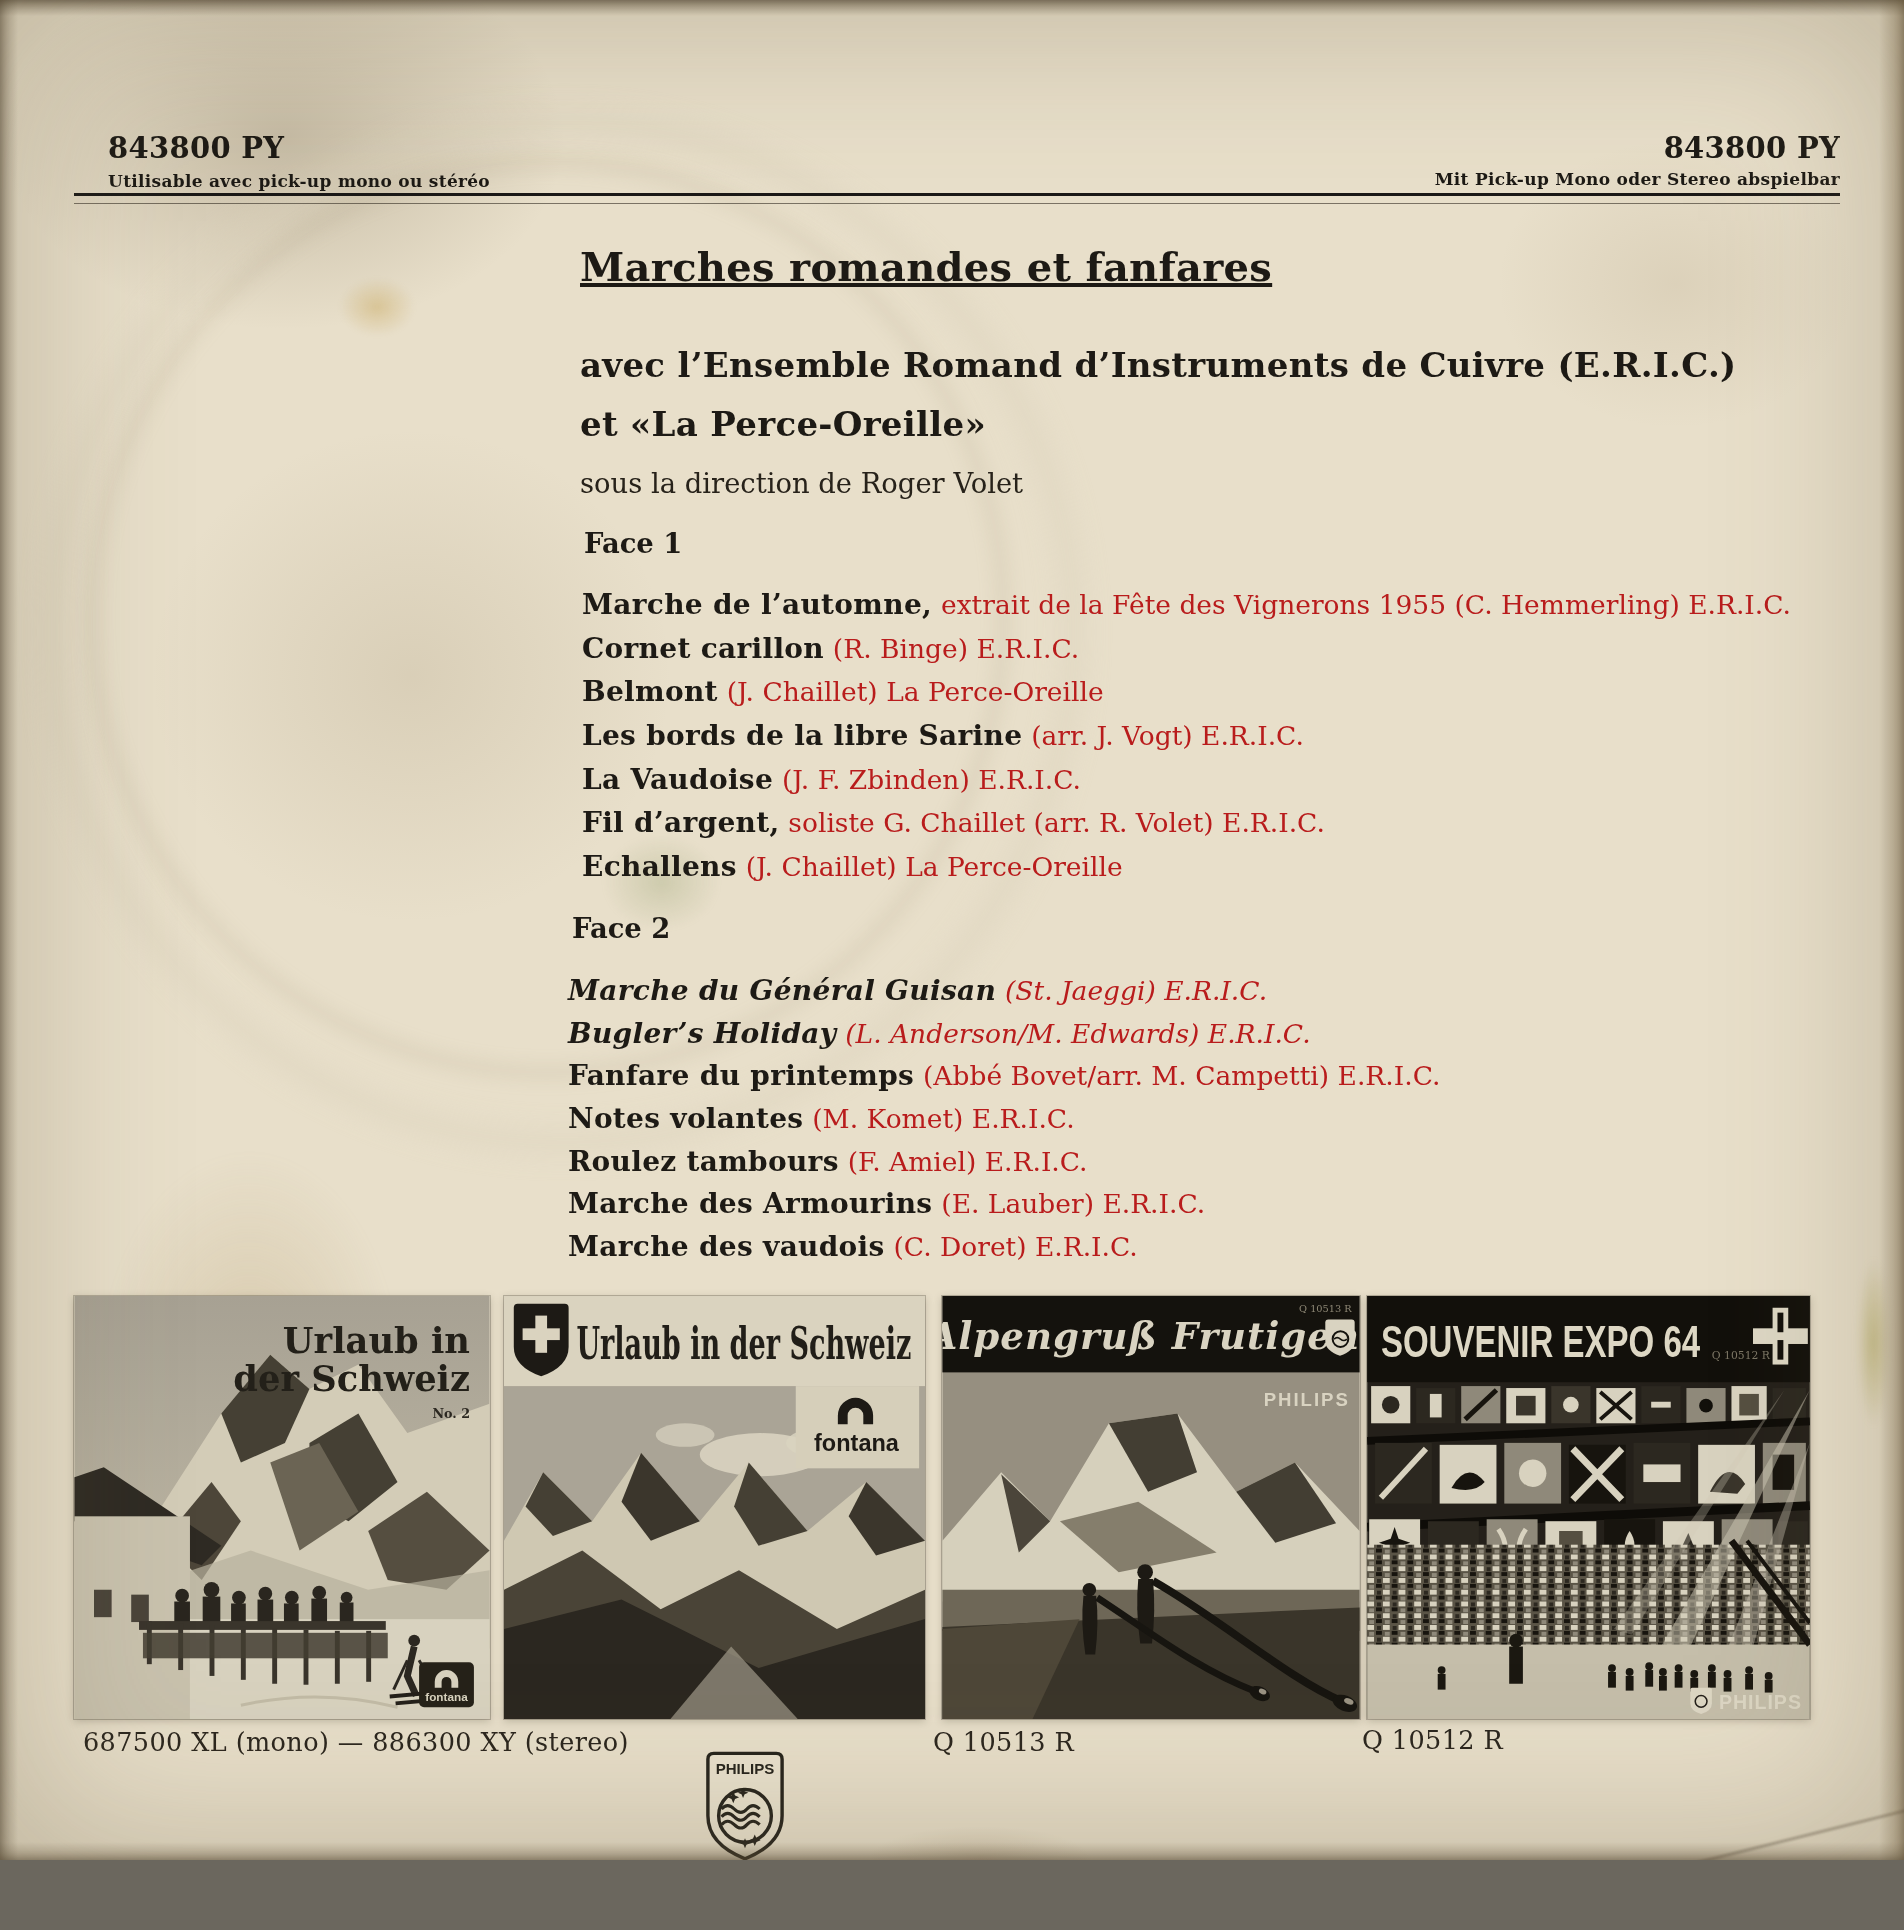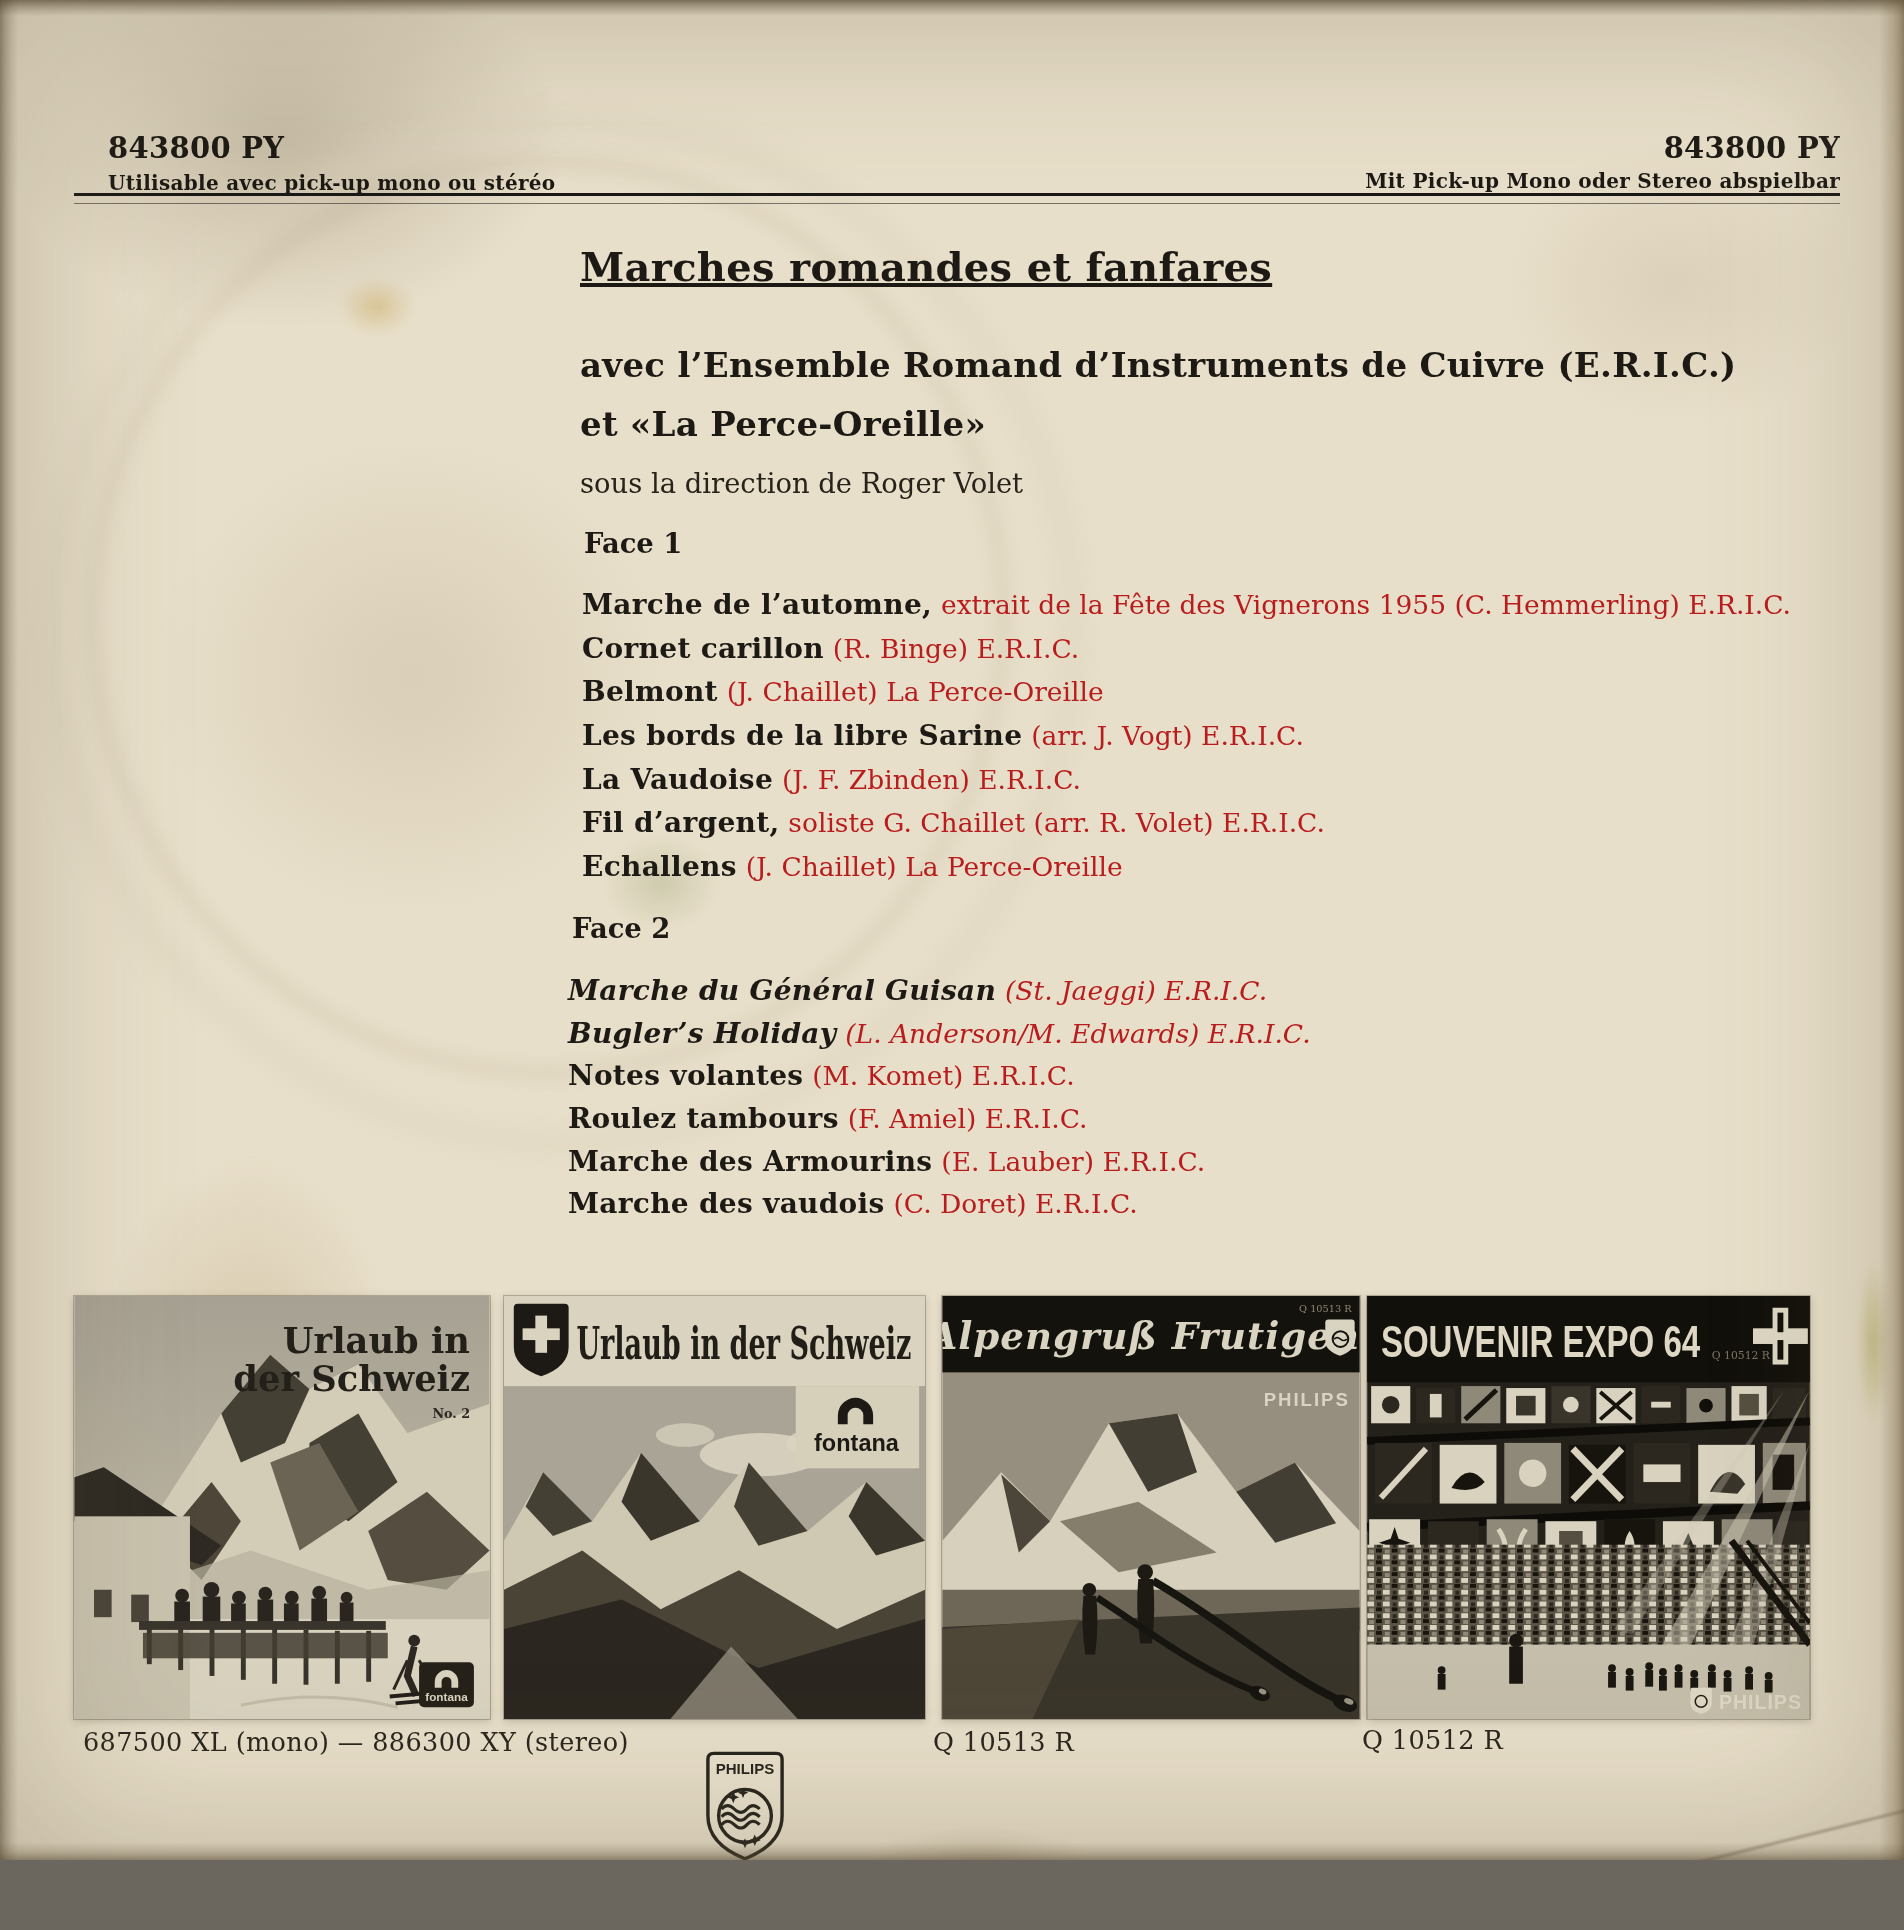--- a/index.html
+++ b/index.html
@@ -35,21 +35,21 @@
   .edge-right{right:0;top:0;width:25.5px;height:100%;background:linear-gradient(270deg,rgba(120,100,68,.5),transparent);}
   .edge-bottom{left:0;bottom:0;width:100%;height:17.6px;background:linear-gradient(0deg,rgba(92,76,52,.4),transparent);}
   .crease{left:0;top:1862px;width:100%;height:3.9px;filter:blur(1px);
       background:linear-gradient(90deg,rgba(62,52,36,.05),rgba(62,52,36,.45) 12%,rgba(62,52,36,.2) 45%,rgba(62,52,36,.55) 82%,rgba(62,52,36,.1));}
   .crease2{left:1539px;top:1848px;width:421px;height:2.9px;background:rgba(70,58,42,.35);
       transform:rotate(-14deg);filter:blur(1px);}
   .vignette{left:0;top:0;width:100%;height:100%;pointer-events:none;
       box-shadow:inset 0 0 167px 21.6px rgba(104,88,60,.30), inset 0 0 9.8px rgba(60,50,35,.45);}
   
   .hdr-cat{font-size:29px;}
-  .hdr-note{font-size:20px;margin-top:3.9px;}
+  .hdr-note{font-size:17px;margin-top:3.9px;}
   .rule{left:74px;top:193px;width:1766px;height:6.9px;
         border-top:3.9px solid #1b1917;border-bottom:1px solid rgba(48,42,32,.6);}
   
   .title{font-size:40px;text-decoration:underline;}
   .ens{font-size:34px;}
   .direction{font-size:27.4px;color:#27221a;}
   .face-label{font-size:27.4px;font-weight:bold;}
   .tracklist{display:flex;flex-direction:column;}
   .track{white-space:nowrap;height:30px;font-size:28px;}
   .f1 .track{margin-bottom:13.7px;}
@@ -99,20 +99,21 @@
     <div class="track"><span class="t">Les bords de la libre Sarine</span> <span class="c">(arr. J. Vogt) E.R.I.C.</span></div>
     <div class="track"><span class="t">La Vaudoise</span> <span class="c">(J. F. Zbinden) E.R.I.C.</span></div>
     <div class="track"><span class="t">Fil d’argent,</span> <span class="c">soliste G. Chaillet (arr. R. Volet) E.R.I.C.</span></div>
     <div class="track"><span class="t">Echallens</span> <span class="c">(J. Chaillet) La Perce-Oreille</span></div>
   </div>
 
   <div class="abs face-label" style="left:572px;top:912px;">Face 2</div>
   <div class="abs tracklist f2" style="left:568px;top:974px;">
     <div class="track it"><span class="t">Marche du Général Guisan</span> <span class="c">(St. Jaeggi) E.R.I.C.</span></div>
     <div class="track it"><span class="t">Bugler’s Holiday</span> <span class="c">(L. Anderson/M. Edwards) E.R.I.C.</span></div>
+    <div class="track"><span class="t">Fanfare du printemps</span> <span class="c">(Abbé Bovet/arr. M. Campetti) E.R.I.C.</span></div>
     <div class="track"><span class="t">Notes volantes</span> <span class="c">(M. Komet) E.R.I.C.</span></div>
     <div class="track"><span class="t">Roulez tambours</span> <span class="c">(F. Amiel) E.R.I.C.</span></div>
     <div class="track"><span class="t">Marche des Armourins</span> <span class="c">(E. Lauber) E.R.I.C.</span></div>
     <div class="track"><span class="t">Marche des vaudois</span> <span class="c">(C. Doret) E.R.I.C.</span></div>
   </div>
 
   <div class="abs cover" style="left:74px;top:1296px;width:416px;height:423px;">
     <svg width="416" height="423" viewBox="0 0 424 432">
       <defs>
           <linearGradient id="sky1" x1="0" y1="0" x2="0" y2="1">

